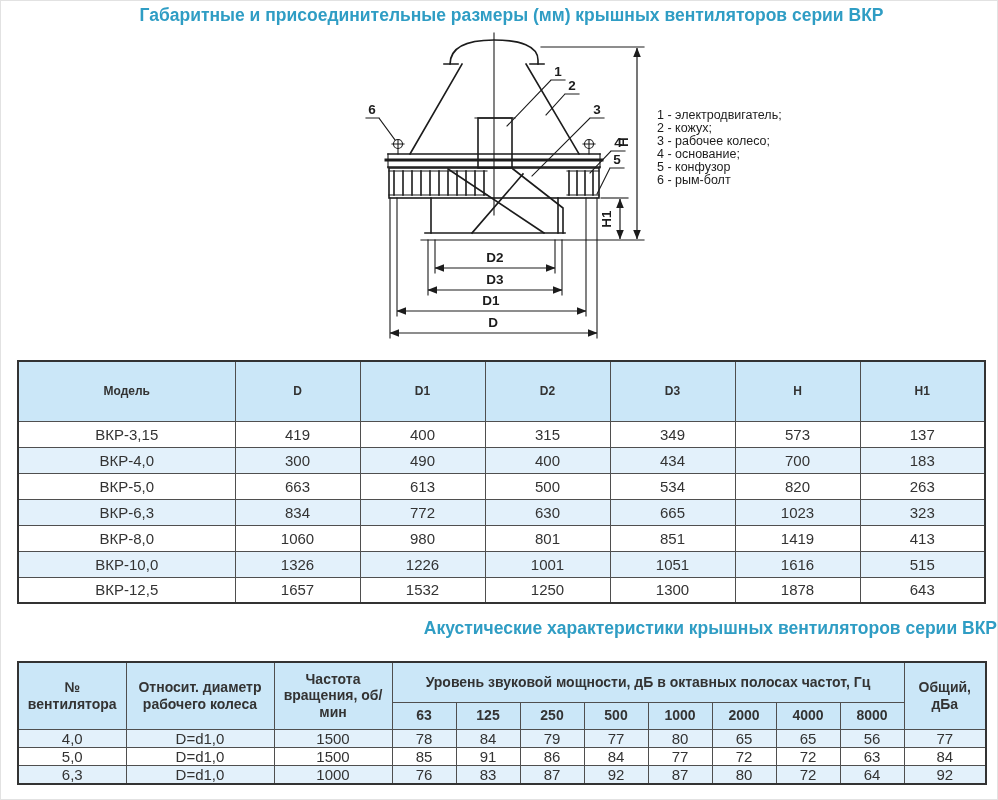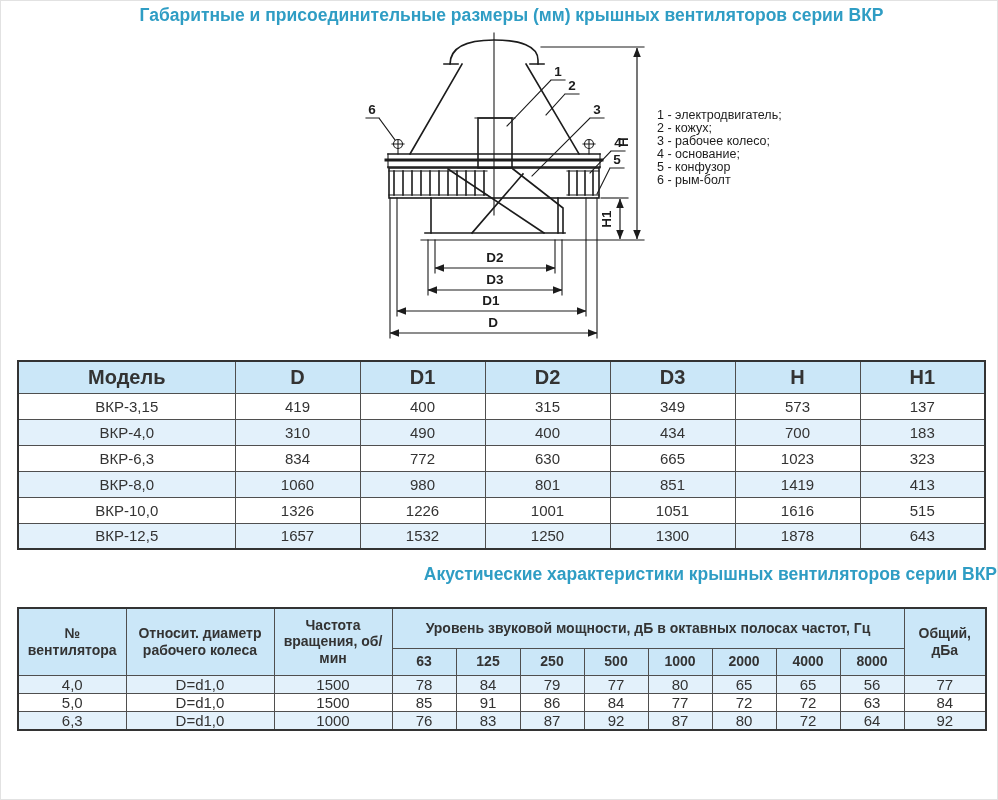--- a/index.html
+++ b/index.html
@@ -36,21 +36,21 @@
   table { border-collapse: collapse; table-layout: fixed; margin-left: 16px; border: 2px solid var(--border-strong, #333); }
   th, td {
     border: 1px solid var(--border, #4f4f4f);
     text-align: center;
     vertical-align: middle;
     overflow: hidden;
   }
   th { background: var(--header-bg, #cbe7f8); font-weight: bold; }
 
   .dims-table { width: 967px; margin-top: 10px; }
-  .dims-table th { height: 32px; font-size: 20px; }
+  .dims-table th { height: 60px; font-size: 12px; }
   .dims-table td { height: 26px; font-size: 15px; margin-left: 20px; }
   .dims-table tbody tr:nth-child(even) { background: var(--row-alt, #e3f1fb); }
 
   .ac-table { width: 968px; margin-top: 22px; }
   .ac-table th { font-size: 14px; line-height: 1.18; padding: 2px 3px; }
   .ac-table thead tr:first-child th { height: 40px; }
   .ac-table thead tr:last-child  th { height: 27px; }
   .ac-table td { height: 15px; font-size: 15px; }
   .ac-table tbody tr:nth-child(odd) { background: var(--row-alt, #e3f1fb); }
 </style>
@@ -166,26 +166,35 @@
         <td>ВКР-3,15</td>
         <td>419</td>
         <td>400</td>
         <td>315</td>
         <td>349</td>
         <td>573</td>
         <td>137</td>
       </tr>
       <tr>
         <td>ВКР-4,0</td>
-        <td>310</td>
+        <td>300</td>
         <td>490</td>
         <td>400</td>
         <td>434</td>
         <td>700</td>
         <td>183</td>
+      </tr>
+      <tr>
+        <td>ВКР-5,0</td>
+        <td>663</td>
+        <td>613</td>
+        <td>500</td>
+        <td>534</td>
+        <td>820</td>
+        <td>263</td>
       </tr>
       <tr>
         <td>ВКР-6,3</td>
         <td>834</td>
         <td>772</td>
         <td>630</td>
         <td>665</td>
         <td>1023</td>
         <td>323</td>
       </tr>

